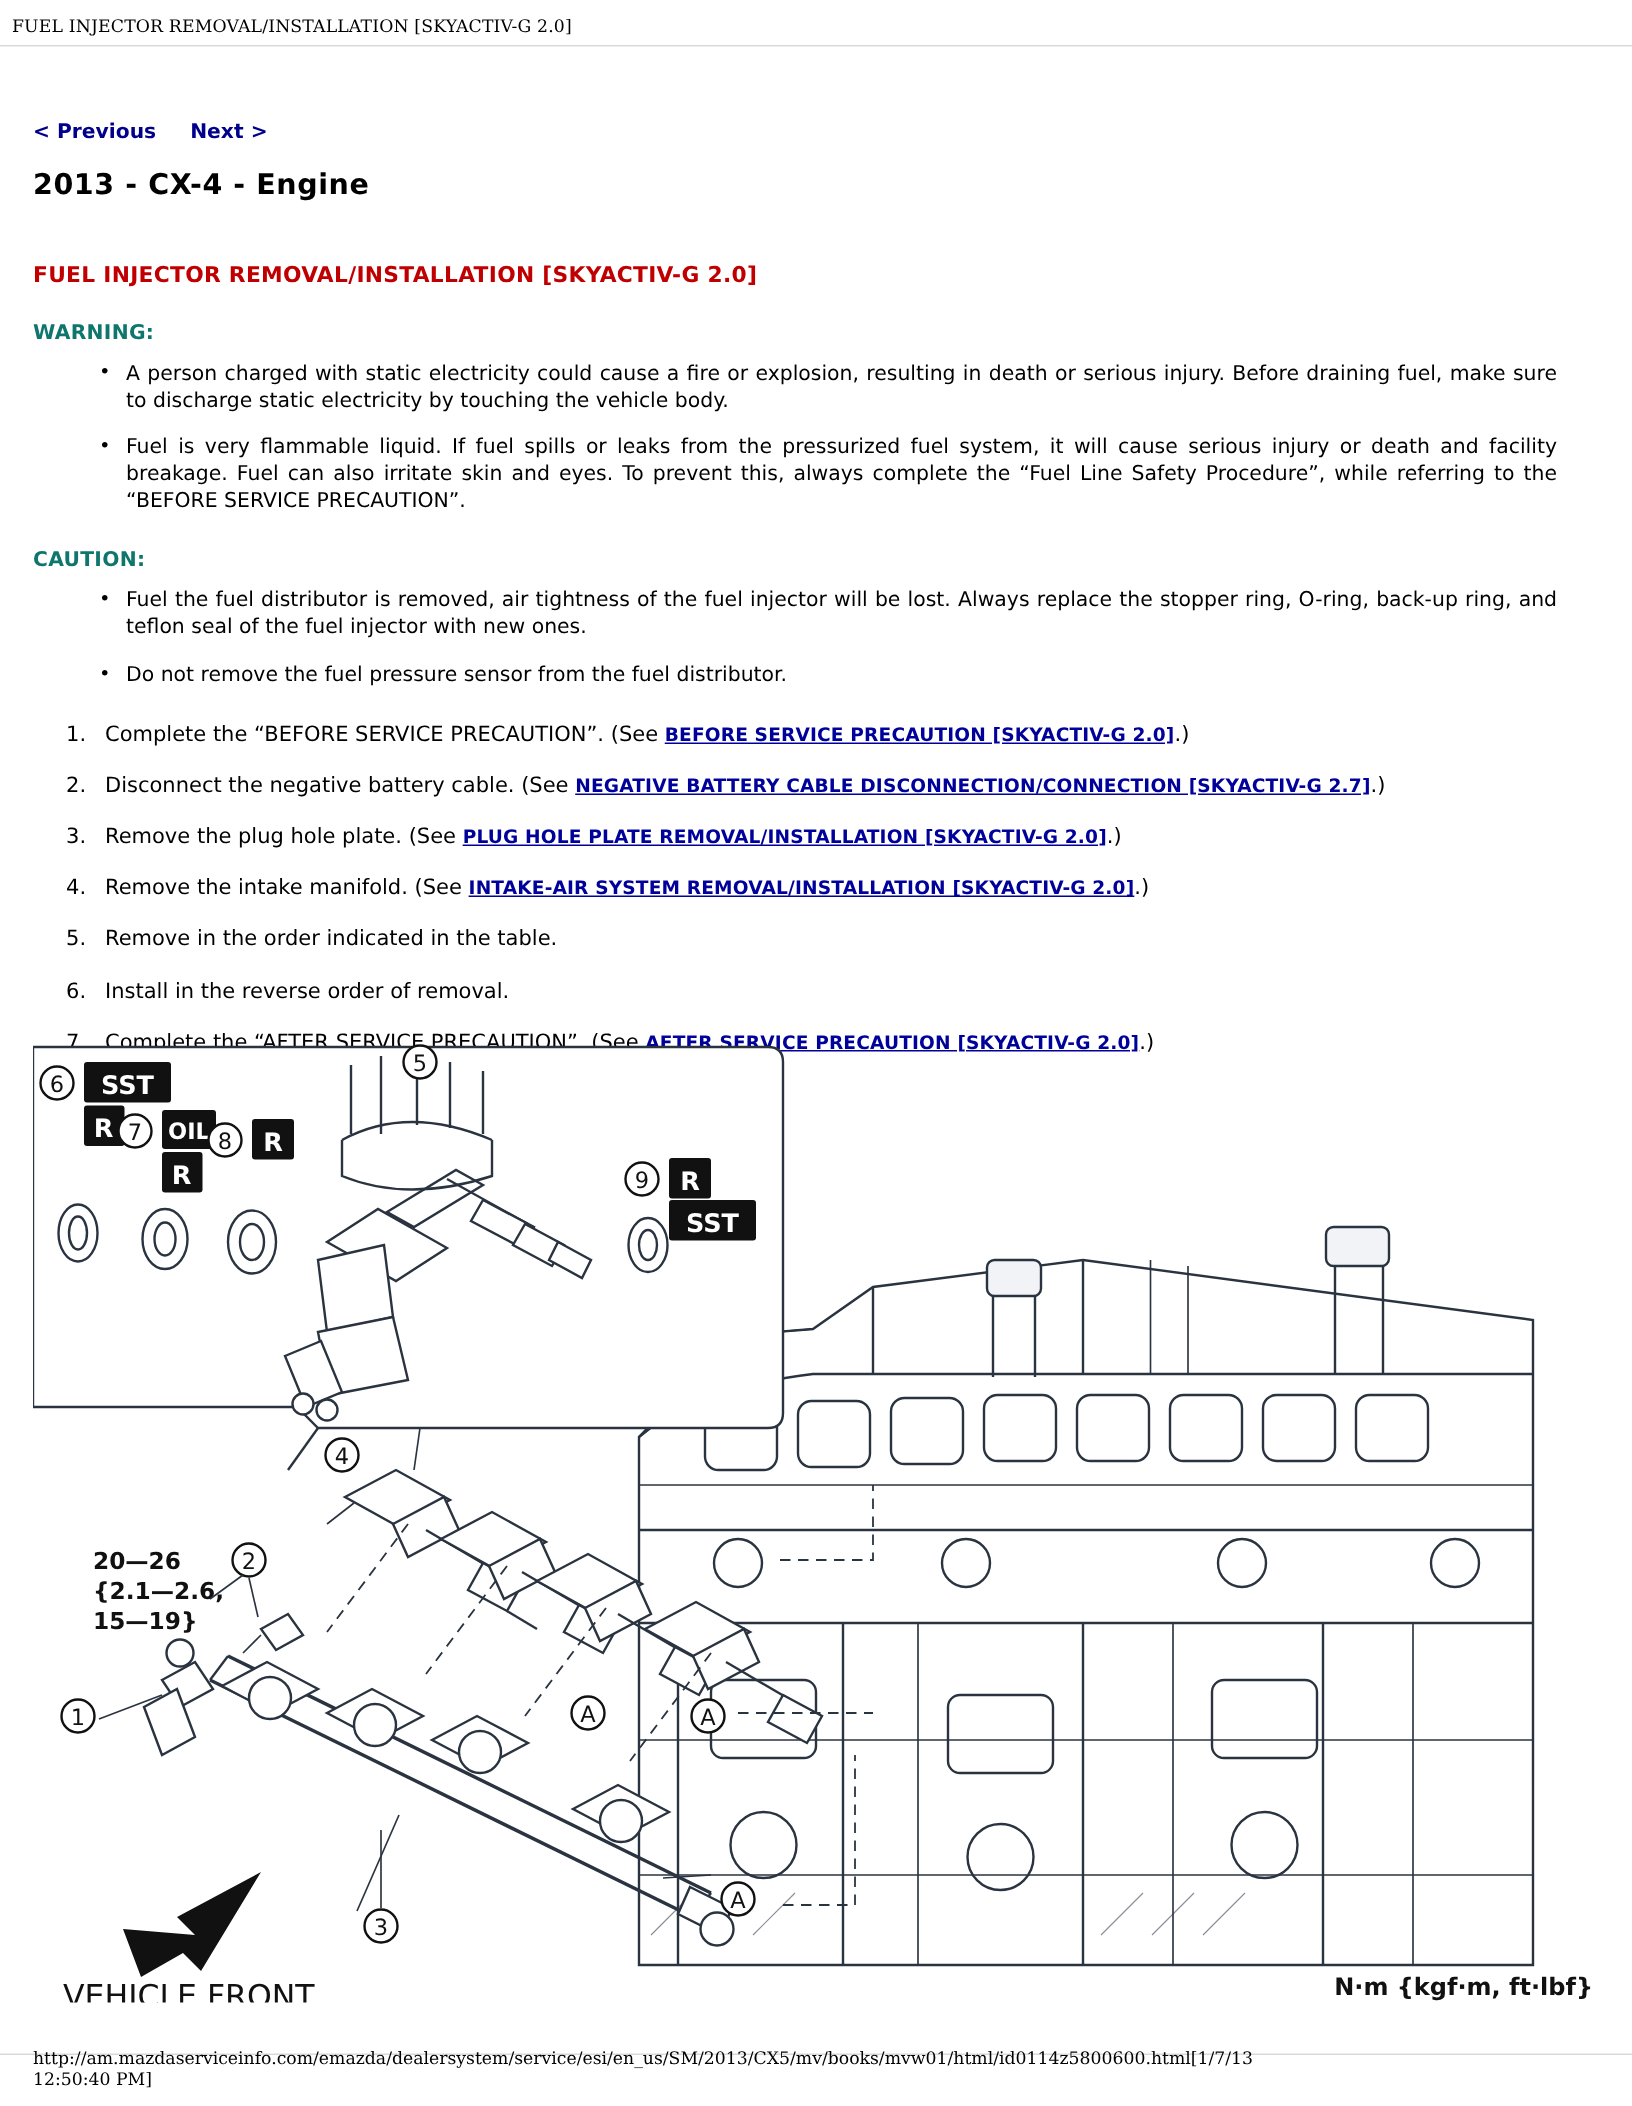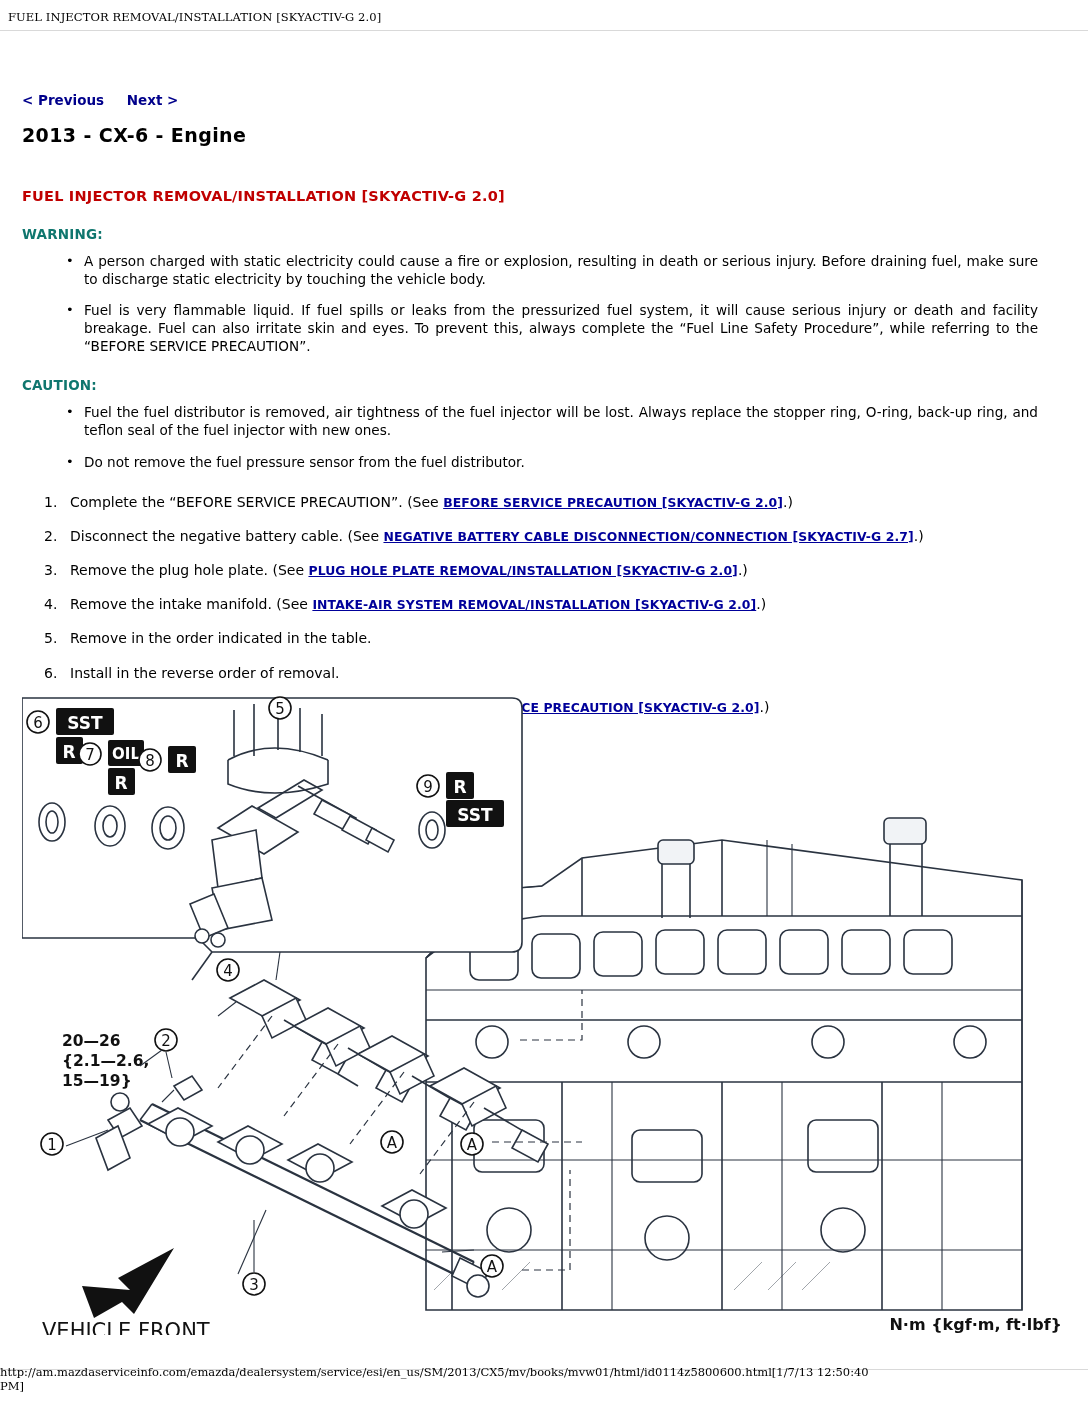--- a/index.html
+++ b/index.html
@@ -42,29 +42,29 @@
     position: absolute;
     bottom: 34px;
     left: 0;
     width: 1088px;
     height: 1px;
     background: #d9d9d9;
   }
   .print-footer {
     position: absolute;
     bottom: 11px;
-    left: 0;
+    left: 22px;
     font-size: 11.5px;
     font-family: "DejaVu Serif", serif;
     color: #000;
   }
   
   .content {
     position: absolute;
-    top: 92px;
+    top: 80px;
     left: 22px;
     width: 1020px;
   }
   .navlinks {
     font-size: 13.5px;
     font-weight: bold;
     color: #00008b;
     margin-bottom: 16px;
   }
   .navlinks a {
@@ -157,21 +157,21 @@
   <div class="print-header">FUEL INJECTOR REMOVAL/INSTALLATION [SKYACTIV-G 2.0]</div>
   <div class="header-rule"></div>
 
   <div class="content">
 
     <div class="navlinks">
       <a href="#">&lt; Previous</a>
       <a href="#">Next &gt;</a>
     </div>
 
-    <h1 class="breadcrumb-title">2013 - CX-6 - Engine</h1>
+    <h1 class="breadcrumb-title">2013 - CX-4 - Engine</h1>
 
     <h2 class="section-title">FUEL INJECTOR REMOVAL/INSTALLATION [SKYACTIV-G 2.0]</h2>
 
     <div class="label-warning">WARNING:</div>
     <ul class="bullets">
       <li>A person charged with static electricity could cause a fire or explosion, resulting in death or serious injury. Before draining fuel, make sure to discharge static electricity by touching the vehicle body.</li>
       <li>Fuel is very flammable liquid. If fuel spills or leaks from the pressurized fuel system, it will cause serious injury or death and facility breakage. Fuel can also irritate skin and eyes. To prevent this, always complete the “Fuel Line Safety Procedure”, while referring to the “BEFORE SERVICE PRECAUTION”.</li>
     </ul>
 
     <div class="label-caution">CAUTION:</div>

